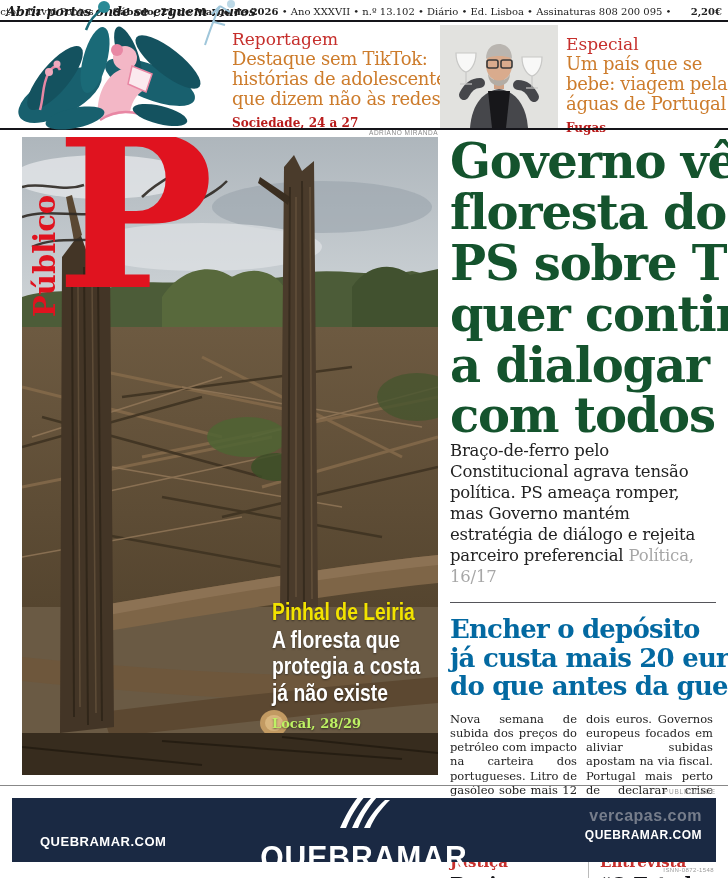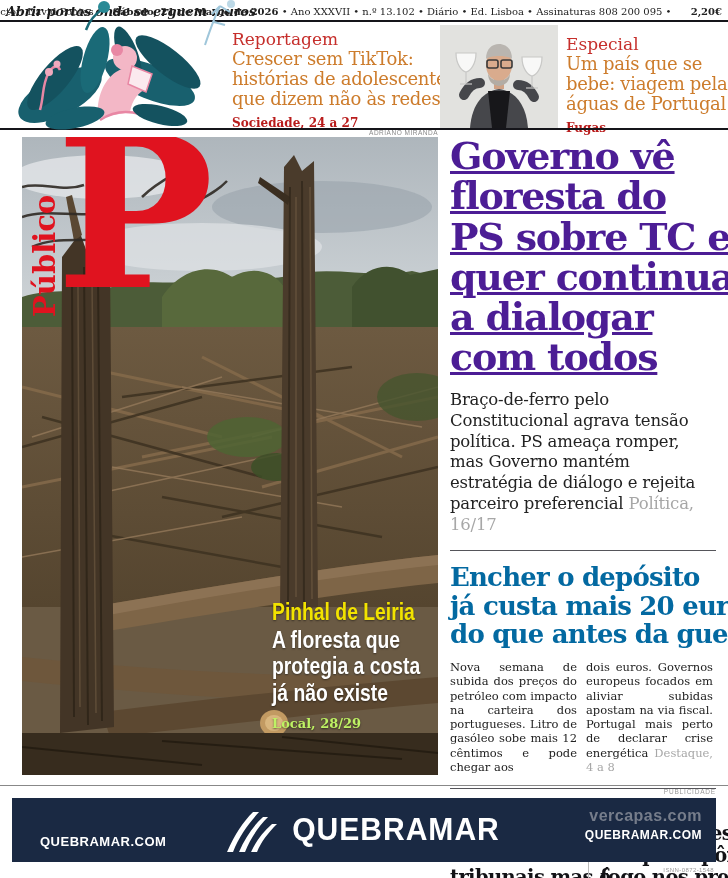--- a/index.html
+++ b/index.html
@@ -43,44 +43,44 @@
   .photo-cap { position:absolute; left:250px; top:462px; width:170px; }
   .cap-line { font-family:"Liberation Sans", sans-serif; font-weight:bold; font-size:23px;
     line-height:1.14; white-space:nowrap; transform:scaleX(0.84); transform-origin:left;
     text-shadow:0 1px 2px rgba(0,0,0,.45); }
   .cap-kicker { color:#f2e300; margin-bottom:2px; }
   .cap-white { color:#fff; }
   .cap-section { margin-top:10px; font-size:13px; font-weight:bold; color:#bef264;
     text-shadow:0 1px 2px rgba(0,0,0,.5); }
   
   .rcol { position:absolute; left:450px; top:136px; width:266px; }
-  .headline { font-weight:bold; font-size:38px; line-height:1.06; letter-spacing:-1.2px;
-    color:#4c1d95; white-space:nowrap;text-decoration:underline; }
-  .standfirst { margin-top:12px; font-size:16.5px; line-height:1.27; color:#222; letter-spacing:-0.2px; }
+  .headline { font-weight:bold; font-size:48px; line-height:1.06; letter-spacing:-1.2px;
+    color:#14532d; white-space:nowrap; }
+  .standfirst { font-size:16.5px; line-height:1.27; color:#222; letter-spacing:-0.2px; }
   .ref { color:#a7a7a7; }
   .divider { width:266px; height:1px; background:#55555a; margin:14px 0 12px; }
   .fuel-head { font-weight:bold; font-size:26px; line-height:1.1; letter-spacing:-0.8px;
     color:#0369a1; white-space:nowrap; }
   .twocol { display:flex; gap:9px; margin-top:11px; }
   .smallbody { width:127px; font-size:11.5px; line-height:1.24; text-align:justify; color:#222; hyphens:auto; }
   .sections { display:flex; margin-top:2px; }
   .sec { width:127px; }
   .sec + .sec { margin-left:11px; padding-left:11px; border-left:1px solid #bbb; }
   .sec-kicker { font-size:15px; font-weight:bold; color:#c62f2c; margin-bottom:4px; }
   .sec-head { font-weight:bold; font-size:19.5px; line-height:1.12; letter-spacing:-0.6px;
     color:#121216; white-space:nowrap; }
   
   .rule-pub { position:absolute; left:0; top:785px; width:728px; height:1px; background:#888; }
   .pub-label { position:absolute; right:12px; top:788px; font-family:"Liberation Sans", sans-serif;
     font-size:6.5px; letter-spacing:.8px; color:#999; }
   .banner { position:absolute; left:12px; top:798px; width:704px; height:64px; background:#1a2943; }
   .banner .left-url { position:absolute; left:28px; bottom:13px; font-family:"Liberation Sans", sans-serif;
     font-weight:bold; font-size:13px; color:#fff; letter-spacing:.5px; }
   .banner .center { position:absolute; left:50%; top:50%; transform:translate(-50%,-50%);
-    display:flex; align-items:center; gap:12px; }
+    display:flex; align-items:center; gap:12px;flex-direction:column; }
   .banner .brand { font-family:"Liberation Sans", sans-serif; font-weight:bold; font-size:31px;
     color:#fff; letter-spacing:1px; transform:scaleX(0.97); }
   .banner .rightstack { position:absolute; right:14px; top:9px; text-align:right; }
   .banner .watermark { font-family:"Liberation Sans", sans-serif; font-weight:bold; font-size:16px;
     color:#767d8b; letter-spacing:.5px; }
   .banner .right-url { margin-top:3px; font-family:"Liberation Sans", sans-serif; font-weight:bold;
     font-size:12px; color:#fff; letter-spacing:.5px; }
   .issn { position:absolute; right:14px; top:867px; font-family:"Liberation Sans", sans-serif;
     font-size:6px; color:#999; letter-spacing:.4px; }
 </style>
@@ -113,21 +113,21 @@
       <circle cx="117" cy="50" r="6" fill="#e887a4"></circle>
       <path d="M132 66 L152 74 L146 92 L128 84 Z" fill="#fbe9ee" stroke="#e887a4" stroke-width="1.5"></path>
       <path d="M100 120 C112 112 126 110 140 114" fill="none" stroke="#e887a4" stroke-width="2.5"></path>
       <ellipse cx="75" cy="118" rx="30" ry="10" transform="rotate(-12 75 118)" fill="#18606e"></ellipse>
       <ellipse cx="160" cy="115" rx="28" ry="9" transform="rotate(14 160 115)" fill="#14525f"></ellipse>
     </g>
   </svg>
 
   <div class="teaser-left">
     <div class="kicker-red">Reportagem</div>
-    <div class="teaser-title">Crescer sem TikTok:</div>
+    <div class="teaser-title">Destaque sem TikTok:</div>
     <div class="teaser-title">histórias de adolescentes</div>
     <div class="teaser-title">que dizem não às redes</div>
     <div class="teaser-section">Sociedade, 24 a 27</div>
   </div>
 
   <svg class="man-photo" viewBox="0 0 118 103">
     <rect width="118" height="103" fill="#ebebe8"></rect>
     <rect x="0" y="0" width="118" height="103" fill="#e2e2df"></rect>
     <path d="M30 103 C32 78 44 66 59 64 C74 66 86 78 88 103 Z" fill="#46474b"></path>
     <path d="M48 66 L70 66 L66 103 L52 103 Z" fill="#17171a"></path>

